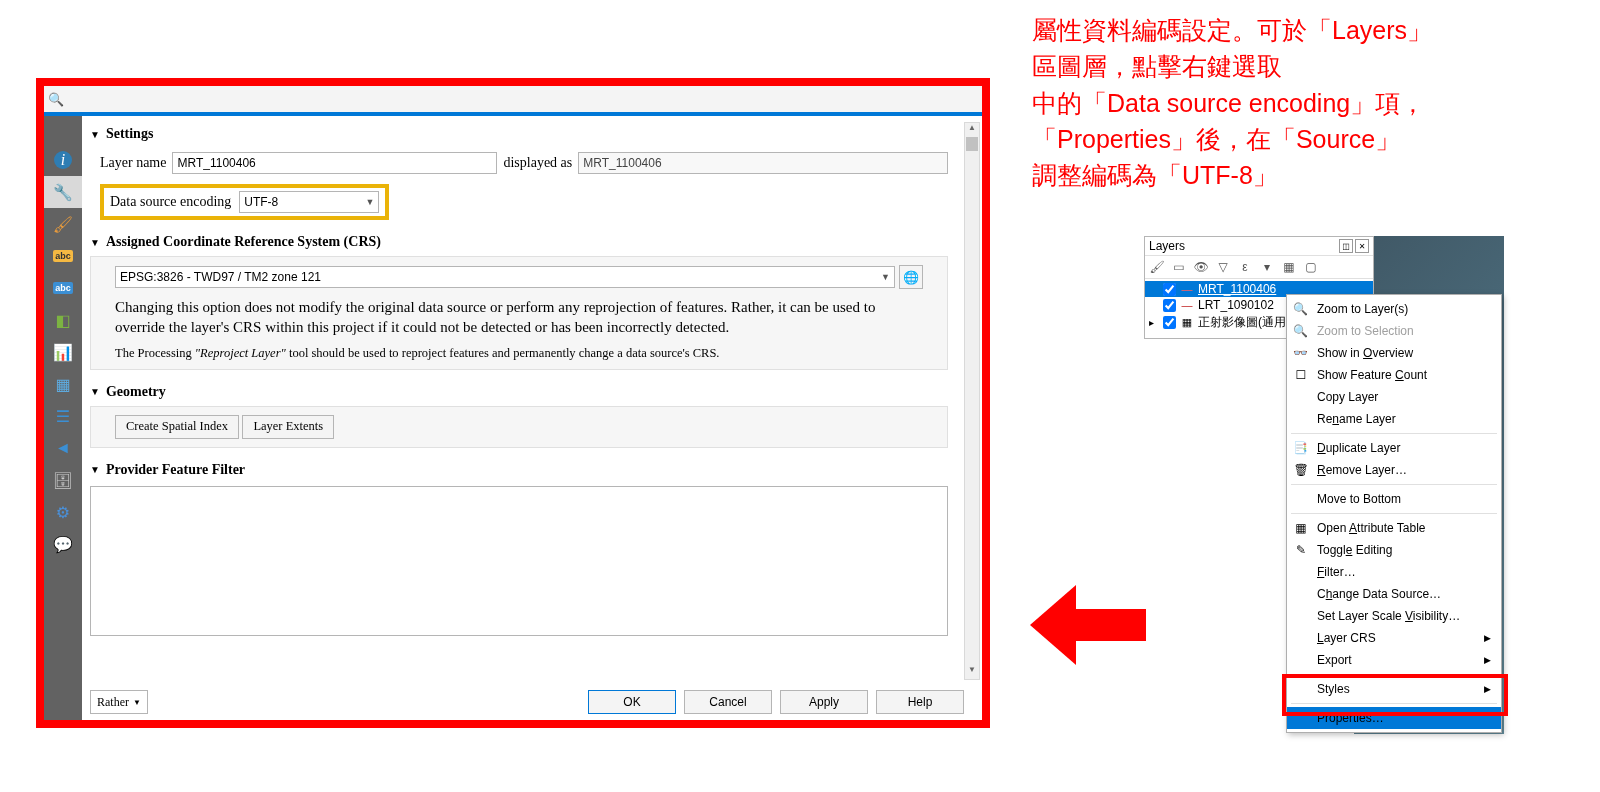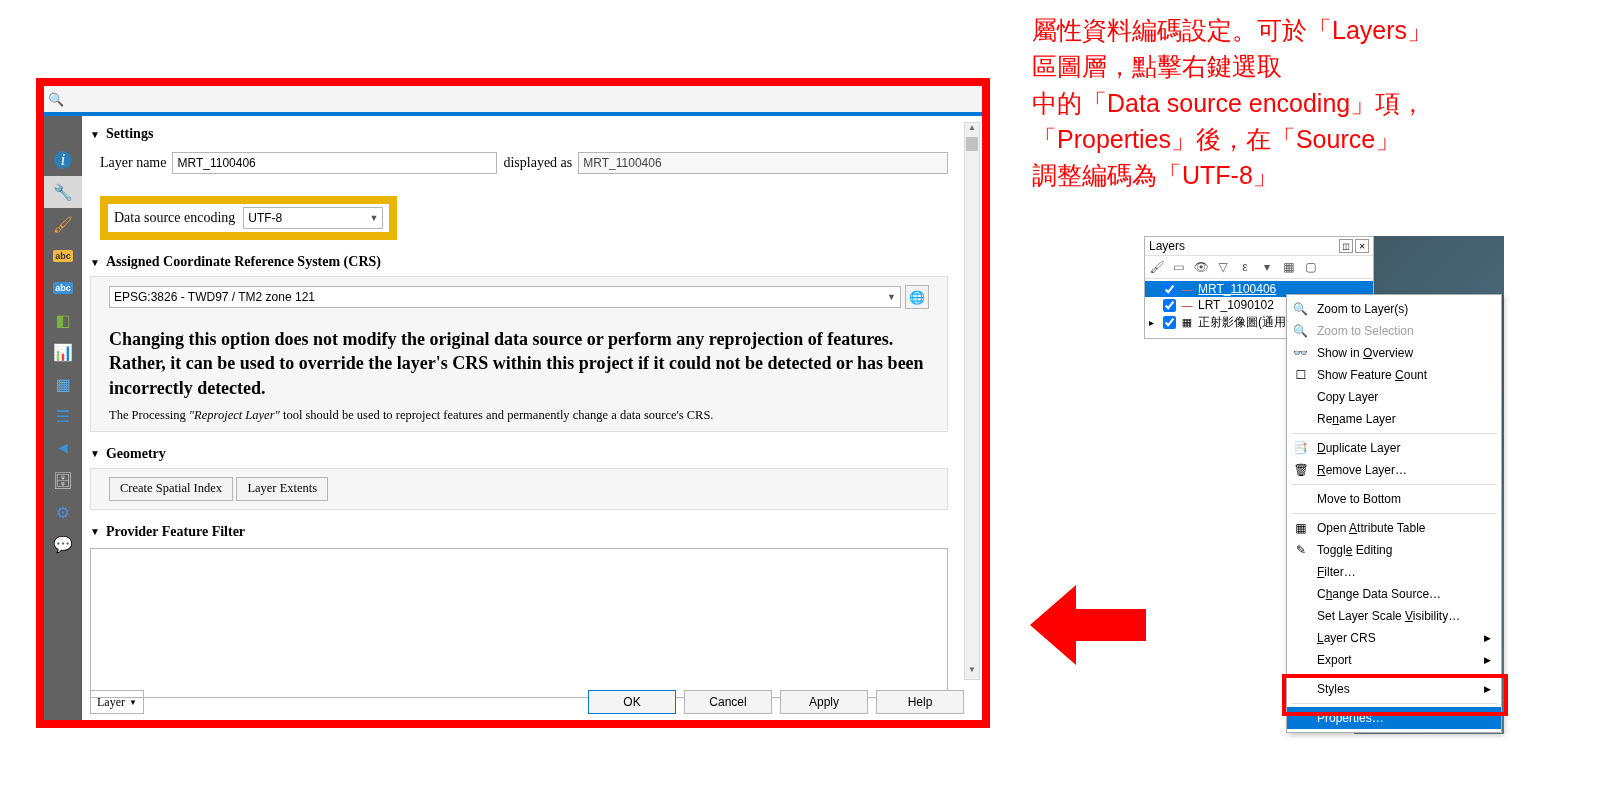--- a/index.html
+++ b/index.html
@@ -17,36 +17,36 @@
   .sidebar-tabs .tab.active { background: #d9d9d9; color:#333; }
   .content { flex:1; background:#fff; position:relative; padding:6px 14px 6px 8px; overflow:hidden; }
   .scrollbar-v { position:absolute; right:2px; top:6px; bottom:40px; width:16px; background:#f0f0f0; border:1px solid #d9d9d9; }
   .scrollbar-v .thumb { position:absolute; top:14px; left:1px; right:1px; height:14px; background:#c1c1c1; }
   .scrollbar-v .arrow-up, .scrollbar-v .arrow-down { position:absolute; left:0; right:0; height:14px; text-align:center; font-size:8px; color:#666; }
   .scrollbar-v .arrow-up{top:0;} .scrollbar-v .arrow-down{bottom:0;}
   
   .section-head { display:flex; align-items:center; font-weight:bold; font-family: "Times New Roman", serif; font-size:14px; padding:4px 0; }
   .section-head .tri { margin-right:6px; font-size:10px; }
   
-  .group { background:#f6f6f6; border:1px solid #e0e0e0; padding:8px 18px; margin:2px 20px 10px 0; }
+  .group { background:#f6f6f6; border:1px solid #e0e0e0; padding:8px 24px; margin:2px 20px 10px 0; }
   
   .row { display:flex; align-items:center; gap:6px; margin:4px 0; }
   .lbl { font-family:"Times New Roman", serif; font-size:14px; white-space:nowrap; }
   .input, .select { border:1px solid #b5b5b5; background:#fff; height:22px; padding:0 4px; font-size:12px; font-family:inherit; }
   .readonly { background:#f8f8f8; color:#444; }
   .select { display:flex; align-items:center; justify-content:space-between; }
   .select .caret { font-size:9px; color:#555; }
   
-  .encoding-highlight { border:8px solid #eab308; padding:3px 6px; display:inline-flex; align-items:center; gap:8px; margin-top:18px; }
+  .encoding-highlight { border:4px solid #eab308; padding:3px 6px; display:inline-flex; align-items:center; gap:8px; margin-top:6px; }
   
   .crs-row { display:flex; gap:4px; align-items:center; }
   .crs-row .select { flex:1; }
   .crs-btn { width:24px; height:24px; border:1px solid #b5b5b5; background:#f4f4f4; display:flex; align-items:center; justify-content:center; font-size:13px; }
   
-  .note { font-family:"Times New Roman", serif; font-size:18px; font-weight:bold; line-height:1.35; margin-top:18px; }
+  .note { font-family:"Times New Roman", serif; font-size:15px; font-weight:normal; line-height:1.35; margin-top:8px; }
   .note2 { font-family:"Times New Roman", serif; font-size:12.5px; margin-top:8px; }
   .note2 em { font-style:italic; }
   
   .btn { border:1px solid #b5b5b5; background:#f4f4f4; padding:2px 10px; font-family:"Times New Roman", serif; font-size:12.5px; height:24px; display:inline-flex; align-items:center; }
   
   .filter-box { border:1px solid #b5b5b5; background:#fff; height:150px; margin:4px 20px 0 0; }
   
   .dialog-buttons { position:absolute; bottom:6px; left:8px; right:18px; display:flex; align-items:center; gap:8px; }
   .dialog-buttons .spacer { flex:1; }
   .dlg-btn { width:88px; height:24px; border:1px solid #b5b5b5; background:#f4f4f4; font-size:12px; display:flex; align-items:center; justify-content:center; }
@@ -73,21 +73,21 @@
   .layer-item.sel { background:#0078d7; color:#fff; }
   .layer-item.sel .lname { text-decoration:underline; }
   .layer-item input[type=checkbox]{ margin:0; }
   .lsym { width:14px; text-align:center; font-size:11px; }
   
   .context-menu { position:absolute; left:142px; top:58px; width:216px; background:#fff; border:1px solid #aeaeae; box-shadow:2px 2px 6px rgba(0,0,0,.25); padding:3px 0; font-size:12px; }
   .menu-item { display:flex; align-items:center; gap:8px; height:22px; padding:0 10px 0 6px; white-space:nowrap; }
   .menu-item .micon { width:16px; text-align:center; font-size:12px; }
   .menu-item .arrow { margin-left:auto; font-size:9px; }
   .menu-item.disabled { color:#a0a0a0; }
-  .menu-item.highlight { background:#0078d7; color:#ffffff; }
+  .menu-item.highlight { background:#0078d7; color:#000000; }
   .menu-sep { height:1px; background:#e0e0e0; margin:3px 4px; }
   .menu-item u { text-decoration:underline; }
   
   .red-box-menu { position:absolute; left:138px; top:438px; width:226px; height:42px; border:4px solid #ff0000; pointer-events:none; }
   
   
   .big-arrow { position:absolute; left:1030px; top:585px; width:116px; height:80px; }
   .big-arrow .stem { position:absolute; top:24px; left:36px; width:80px; height:32px; background:#ff0000; }
   .big-arrow .head { position:absolute; top:0; left:0; width:0; height:0; border-top:40px solid transparent; border-bottom:40px solid transparent; border-right:46px solid #ff0000; }
 </style>
@@ -199,21 +199,21 @@
         </div>
 
         <div class="section-head">
           <span class="tri">▼</span>
           <span>Provider Feature Filter</span>
         </div>
         <div class="filter-box"></div>
 
         <div class="dialog-buttons">
           <div class="style-btn">
-            <span>Layer</span>
+            <span>Rather</span>
             <span class="caret" style="font-size:8px;">▼</span>
           </div>
           <div class="spacer"></div>
           <div class="dlg-btn primary">OK</div>
           <div class="dlg-btn">Cancel</div>
           <div class="dlg-btn">Apply</div>
           <div class="dlg-btn">Help</div>
         </div>
 
         <div class="scrollbar-v">

